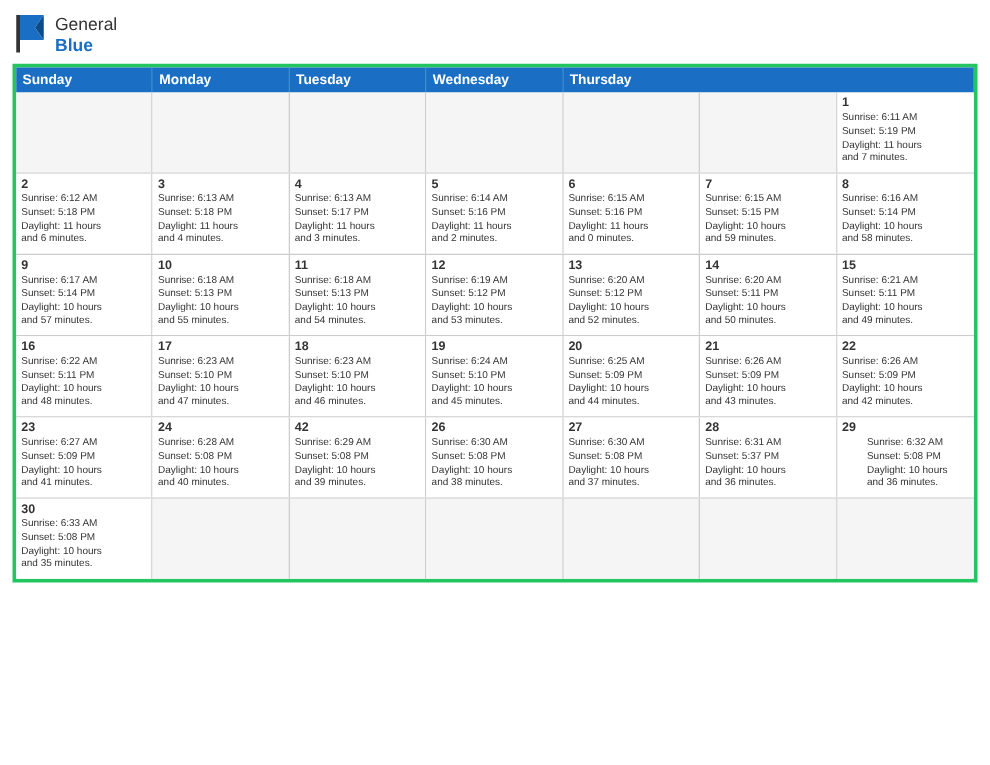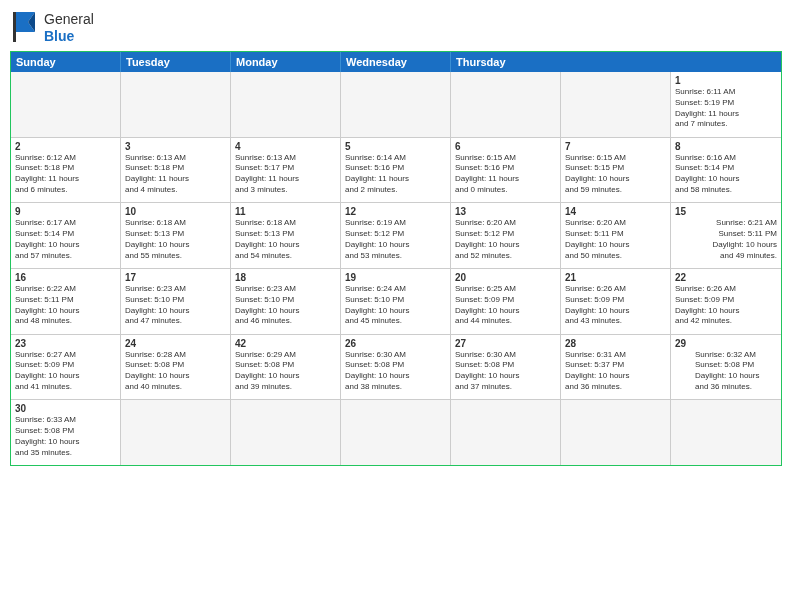--- a/index.html
+++ b/index.html
@@ -37,21 +37,21 @@
       color: #333;
     }
     .location {
       font-size: 14px;
       color: #555;
     }
     .calendar {
       flex: 1;
       display: flex;
       flex-direction: column;
-      border: 1px solid #22c55e;
+      border: 3px solid #22c55e;
     }
     .day-headers {
       display: grid;
       grid-template-columns: repeat(7, 1fr);
       background: #1a6fc4;
     }
     .day-header {
       color: white;
       font-size: 11px;
       font-weight: bold;
@@ -115,22 +115,22 @@
       </div>
     <div class="title-block">
       <div class="month-title"></div>
       <div class="location"></div>
     </div>
   </div>
 
   <div class="calendar">
     <div class="day-headers">
     <div class="day-header">Sunday</div>
+        <div class="day-header">Monday</div>
         <div class="day-header">Tuesday</div>
-        <div class="day-header">Monday</div>
         <div class="day-header">Wednesday</div>
         <div class="day-header">Thursday</div>
       </div>
     <div class="calendar-body">
     <div class="week-row">
           <div class="day-cell empty"></div>
           <div class="day-cell empty"></div>
           <div class="day-cell empty"></div>
           <div class="day-cell empty"></div>
           <div class="day-cell empty"></div>
@@ -232,21 +232,21 @@
           </div>
           <div class="day-cell">
             <span class="day-num">14</span>
             <div class="day-info" style="white-space: pre-line;">Sunrise: 6:20 AM
 Sunset: 5:11 PM
 Daylight: 10 hours
 and 50 minutes.</div>
           </div>
           <div class="day-cell">
             <span class="day-num">15</span>
-            <div class="day-info" style="white-space: pre-line; text-align: right;">Sunrise: 6:21 AM
+            <div class="day-info" style="white-space: pre-line;">Sunrise: 6:21 AM
 Sunset: 5:11 PM
 Daylight: 10 hours
 and 49 minutes.</div>
           </div>
         </div>
         <div class="week-row">
           <div class="day-cell">
             <span class="day-num">16</span>
             <div class="day-info" style="white-space: pre-line;">Sunrise: 6:22 AM
 Sunset: 5:11 PM

